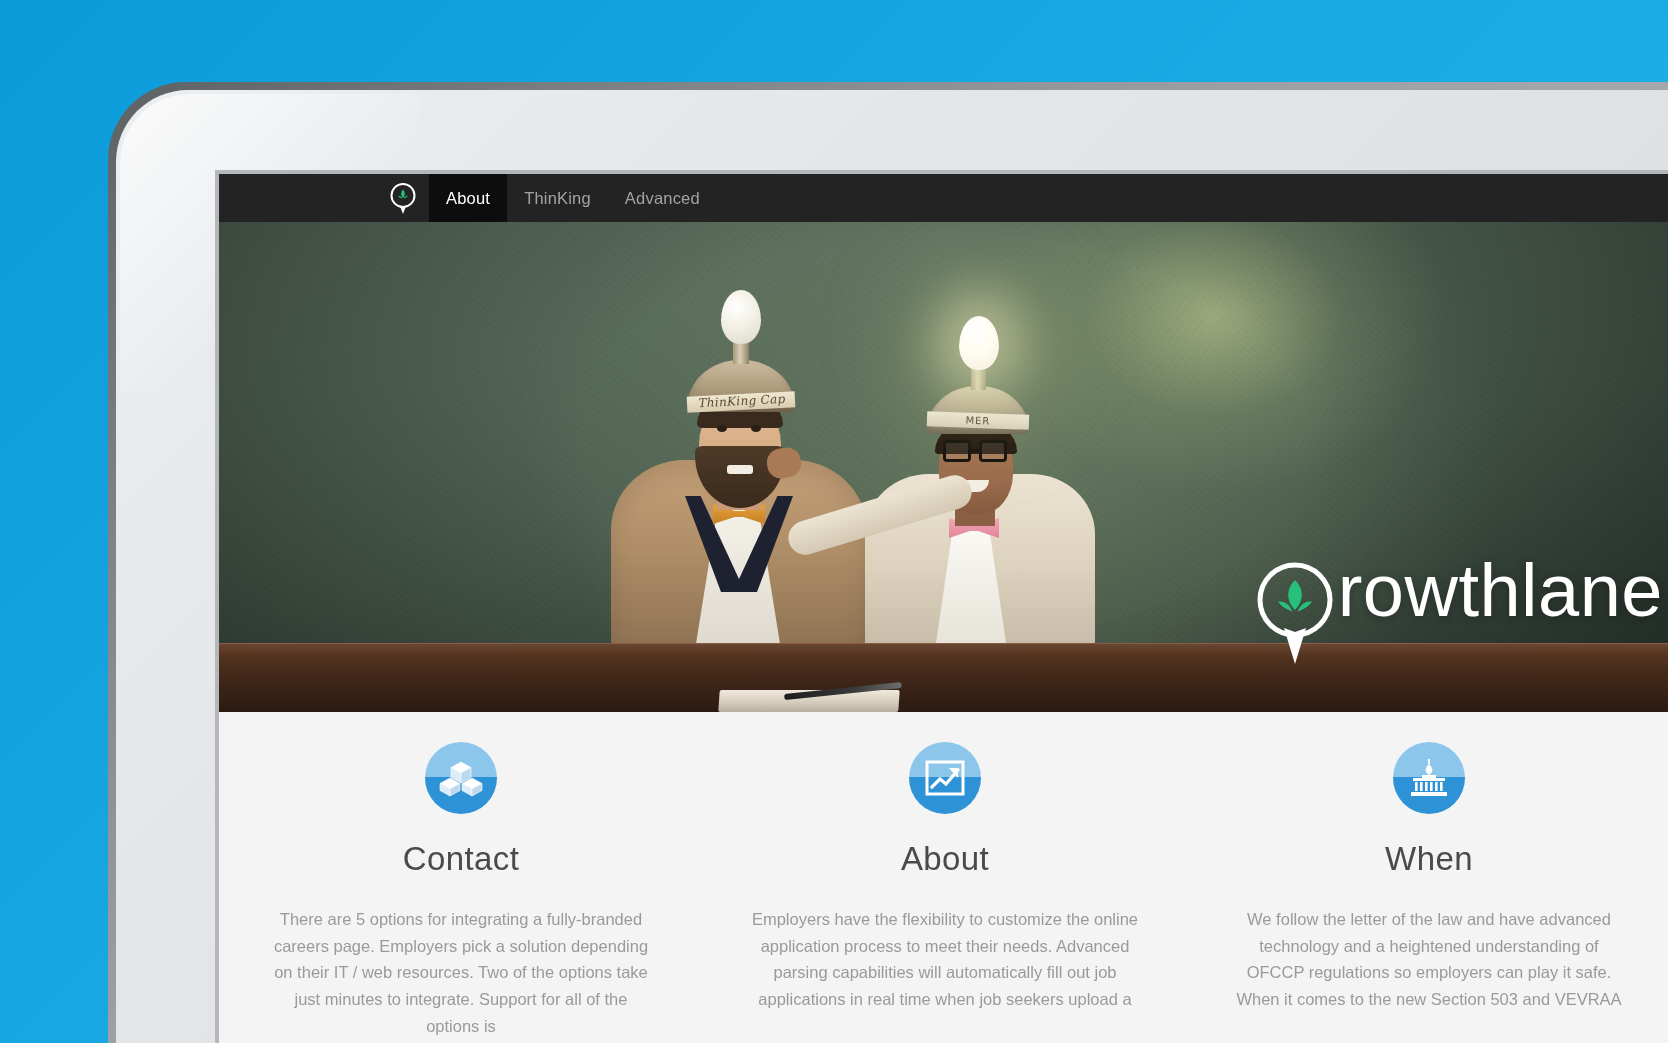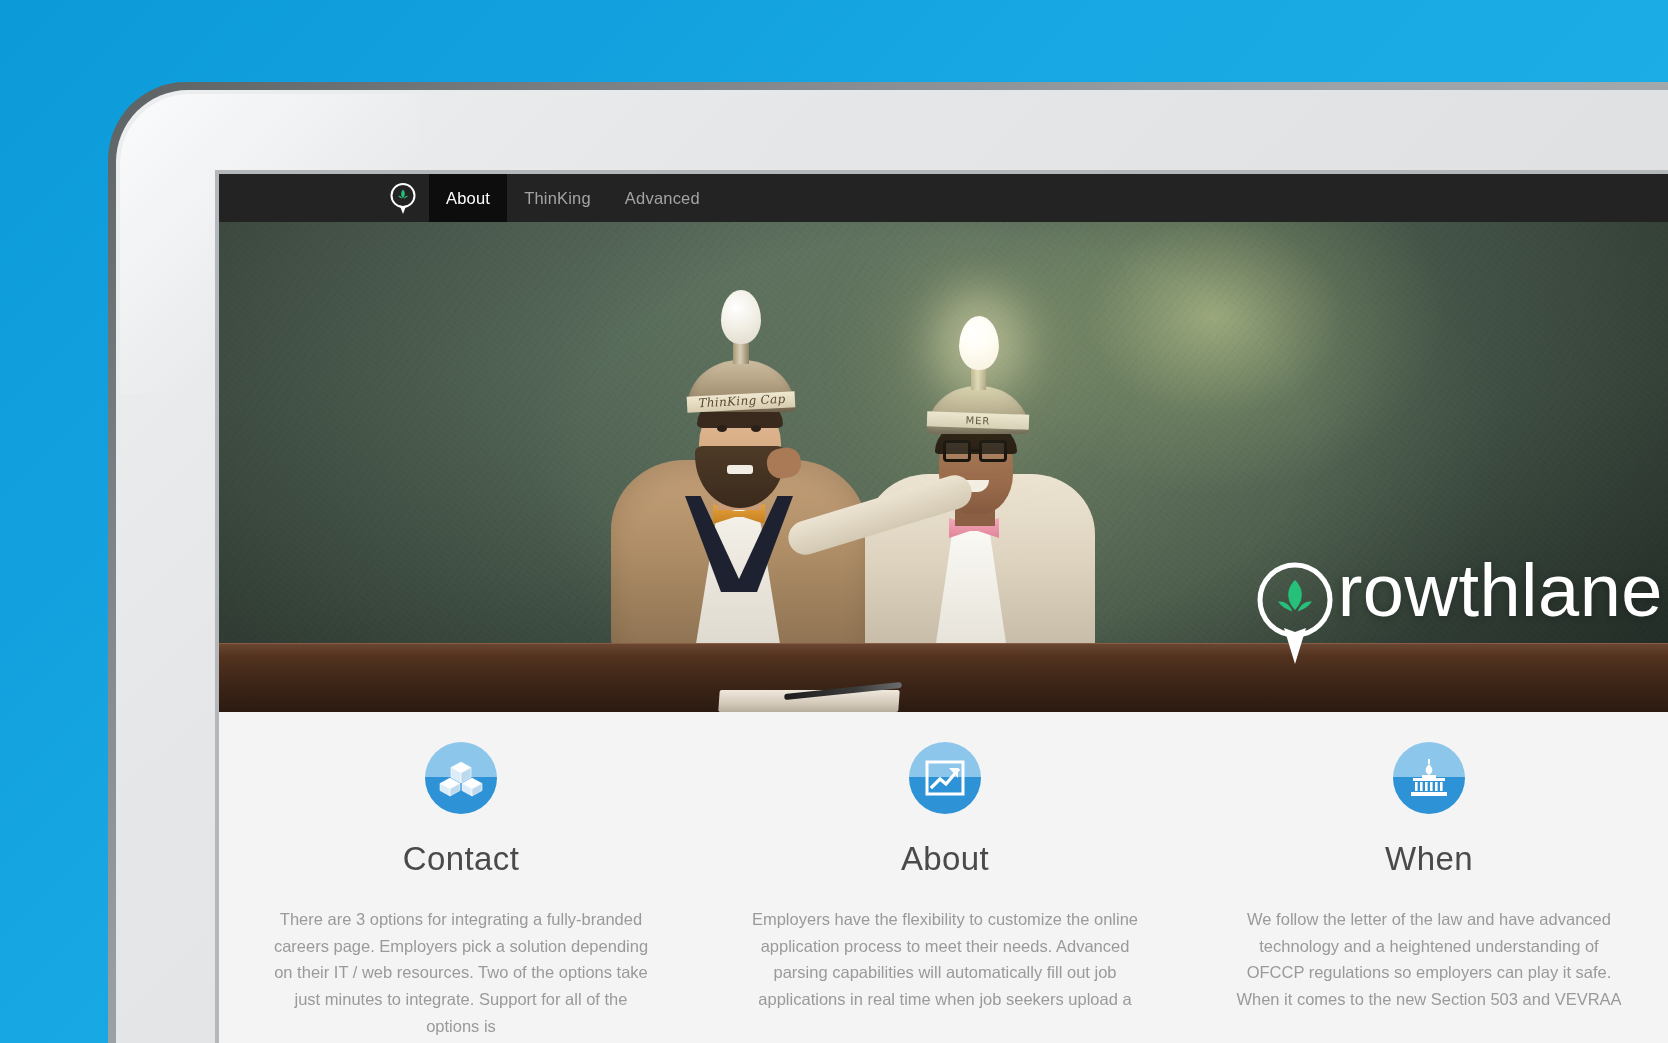--- a/index.html
+++ b/index.html
@@ -522,21 +522,21 @@
               <polygon points="11,20 21,25.5 11,31 1,25.5" fill="#ffffff"></polygon>
               <polygon points="1,25.5 11,31 11,38 1,32.5" fill="#dcecf8"></polygon>
               <polygon points="21,25.5 11,31 11,38 21,32.5" fill="#bcd9ee"></polygon>
               <polygon points="33,20 43,25.5 33,31 23,25.5" fill="#ffffff"></polygon>
               <polygon points="23,25.5 33,31 33,38 23,32.5" fill="#dcecf8"></polygon>
               <polygon points="43,25.5 33,31 33,38 43,32.5" fill="#bcd9ee"></polygon>
             </g>
           </svg>
         </div>
         <div class="feature-title">Contact</div>
-        <div class="feature-body">There are 3 options for integrating a fully-branded careers page. Employers pick a solution depending on their IT / web resources. Two of the options take just minutes to integrate. Support for all of the options is</div>
+        <div class="feature-body">There are 5 options for integrating a fully-branded careers page. Employers pick a solution depending on their IT / web resources. Two of the options take just minutes to integrate. Support for all of the options is</div>
       </div>
 
       <div class="feature-col">
         <div class="feature-icon">
           <svg width="42" height="38" viewBox="0 0 42 38" aria-hidden="true">
             <rect x="3" y="3" width="36" height="32" fill="none" stroke="#ffffff" stroke-width="3"></rect>
             <polyline points="8,28 16,20 22,25 34,11" fill="none" stroke="#ffffff" stroke-width="3.2" stroke-linecap="square"></polyline>
             <polygon points="34,9 34,19 25,9" fill="#ffffff"></polygon>
           </svg>
         </div>

